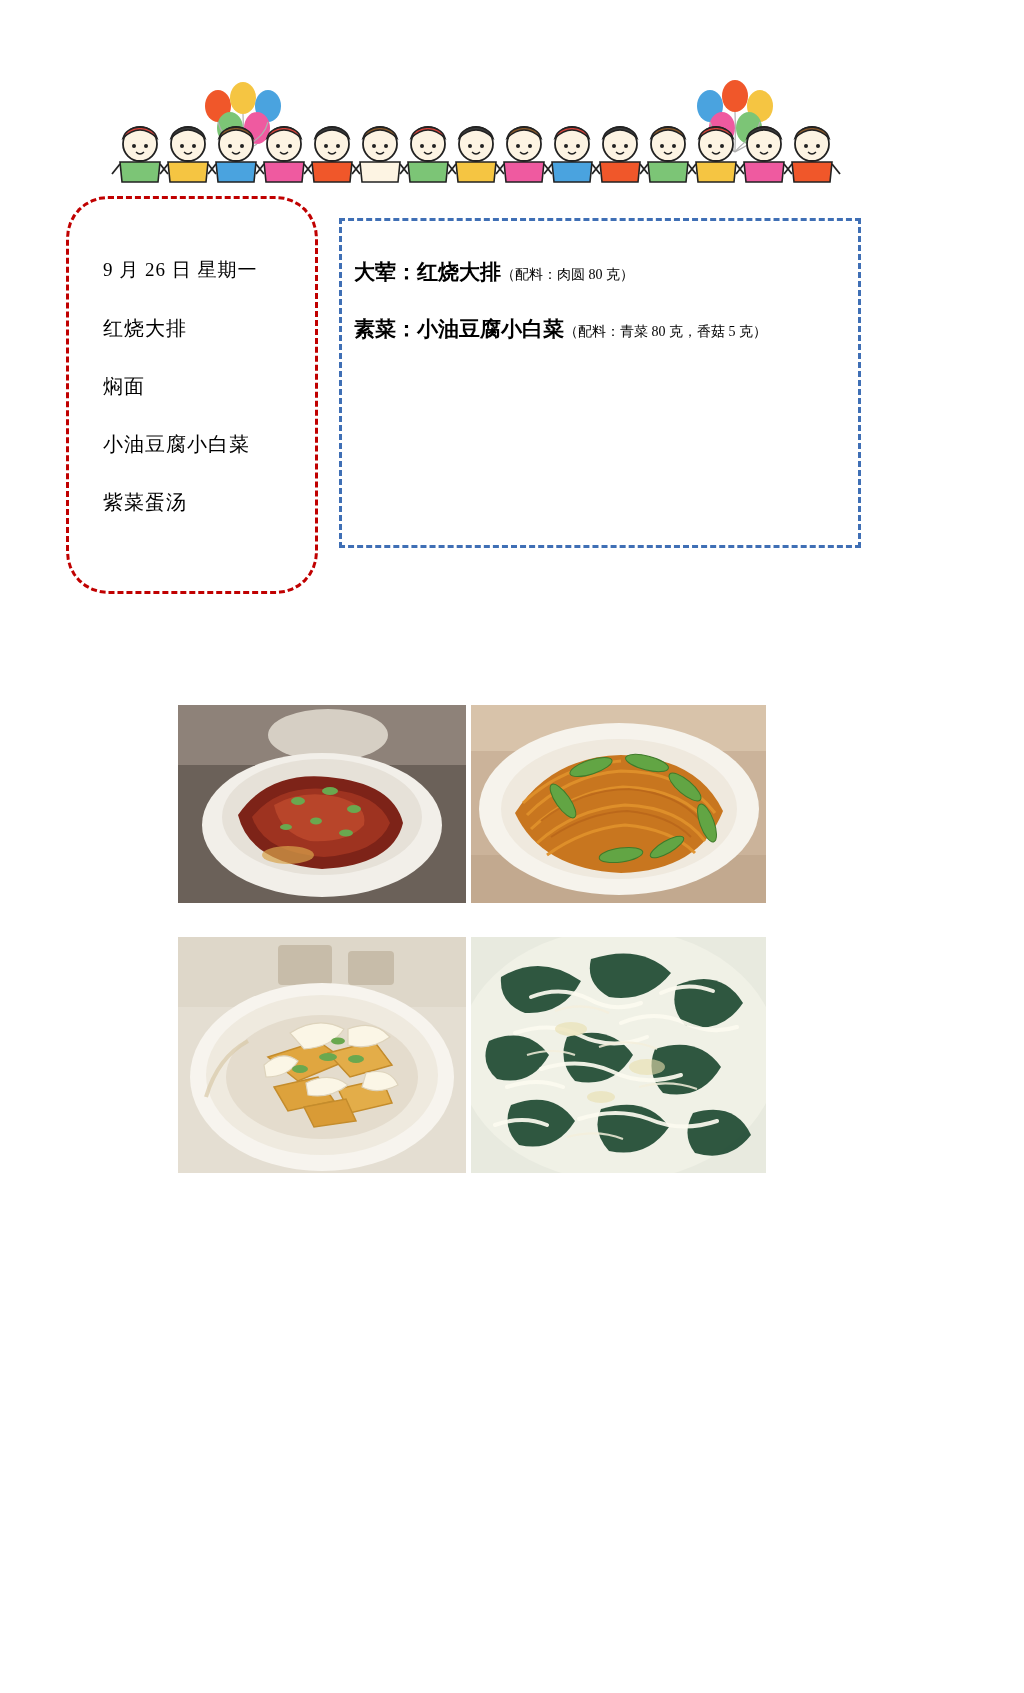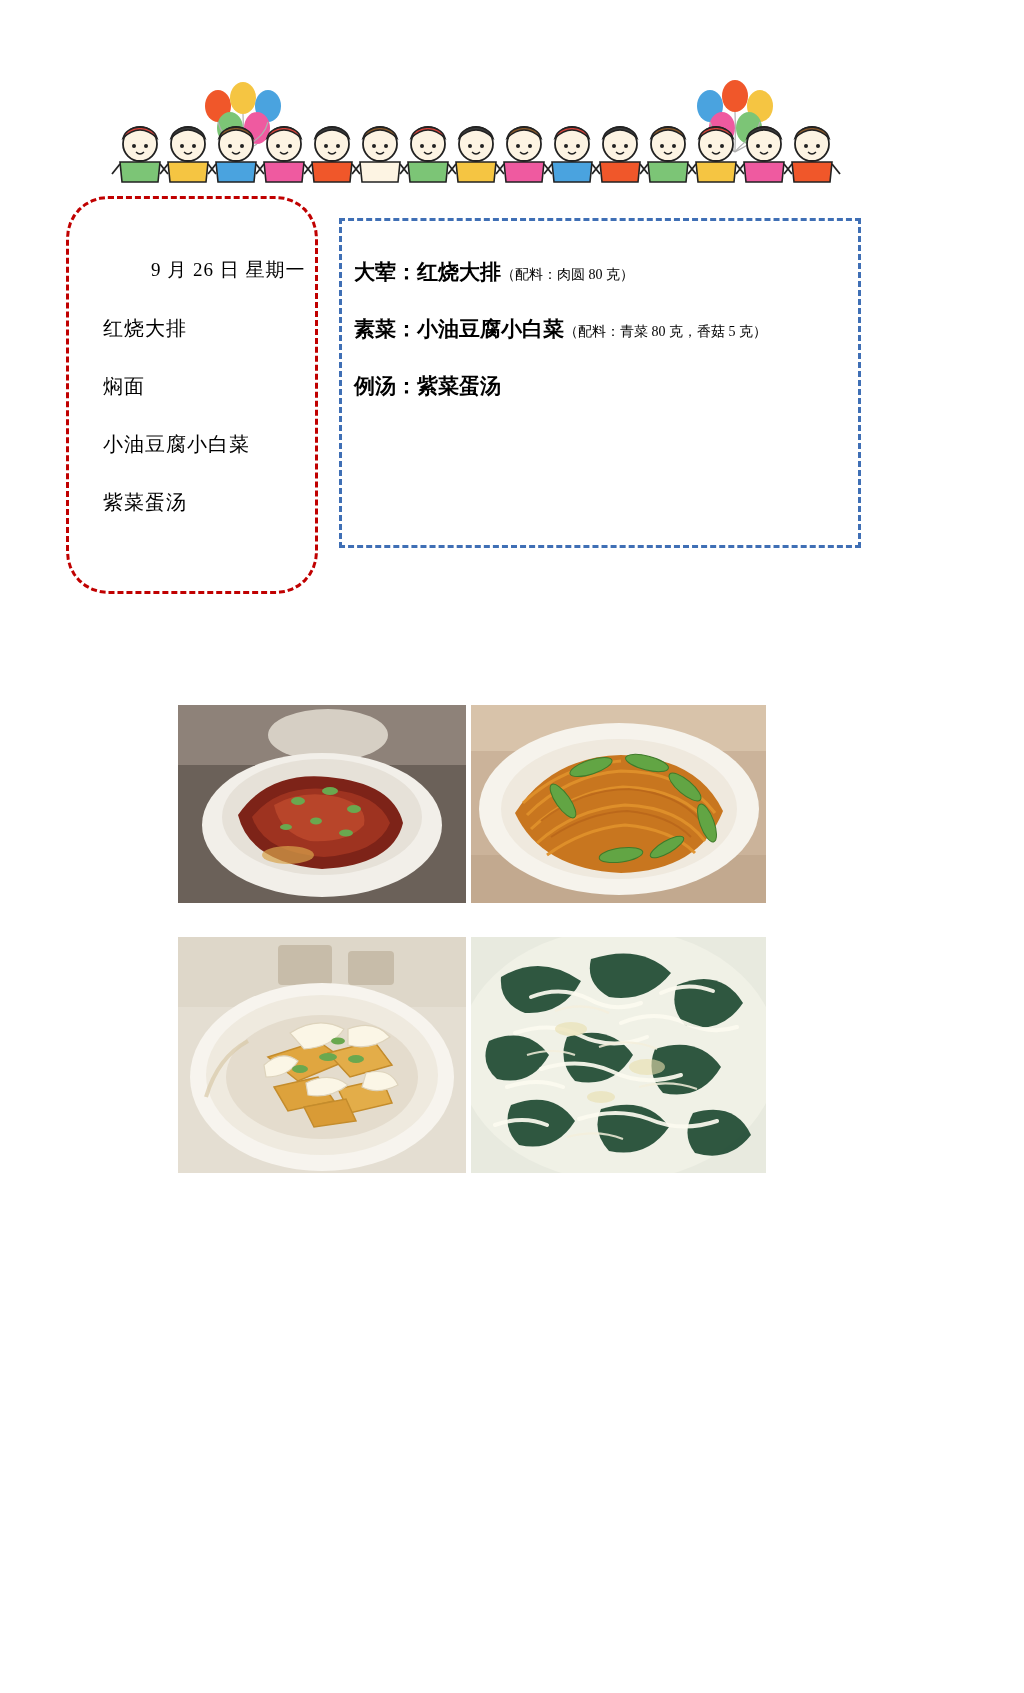--- a/index.html
+++ b/index.html
@@ -39,21 +39,20 @@
     padding: 42px 0 0 34px;
   }
   .left-box .line {
     font-size: 20px;
     line-height: 58px;
     letter-spacing: 1px;
     white-space: nowrap;
   }
   .left-box .line.first {
     font-size: 19px;
-    margin-left: 48px;
   }
 
   
   .right-box {
     position: absolute;
     left: 339px;
     top: 218px;
     width: 522px;
     height: 330px;
     border: 4px double #3f6fb5;
@@ -292,23 +291,20 @@
   <div class="line">小油豆腐小白菜</div>
   <div class="line">紫菜蛋汤</div>
 </div>
 
 <div class="right-box">
   <div class="row">
     <span class="bold">大荤：</span><span class="bold">红烧大排</span><span class="small">（配料：肉圆 80 克）</span>
   </div>
   <div class="row wrap">
     <span class="bold">素菜：</span><span class="bold">小油豆腐小白菜</span><span class="small">（配料：青菜 80 克，香菇 5 克）</span>
-  </div>
-  <div class="row">
-    <span class="bold">例汤：</span><span class="bold">紫菜蛋汤</span>
   </div>
 </div>
 
 <div class="photos">
 
   <div class="photo p1">
     <svg viewBox="0 0 288 198" xmlns="http://www.w3.org/2000/svg">
       <rect width="288" height="198" fill="#6b6159"></rect>
       <rect x="0" y="0" width="288" height="60" fill="#8e8279"></rect>
       <ellipse cx="150" cy="30" rx="60" ry="26" fill="#d6cfc4"></ellipse>

